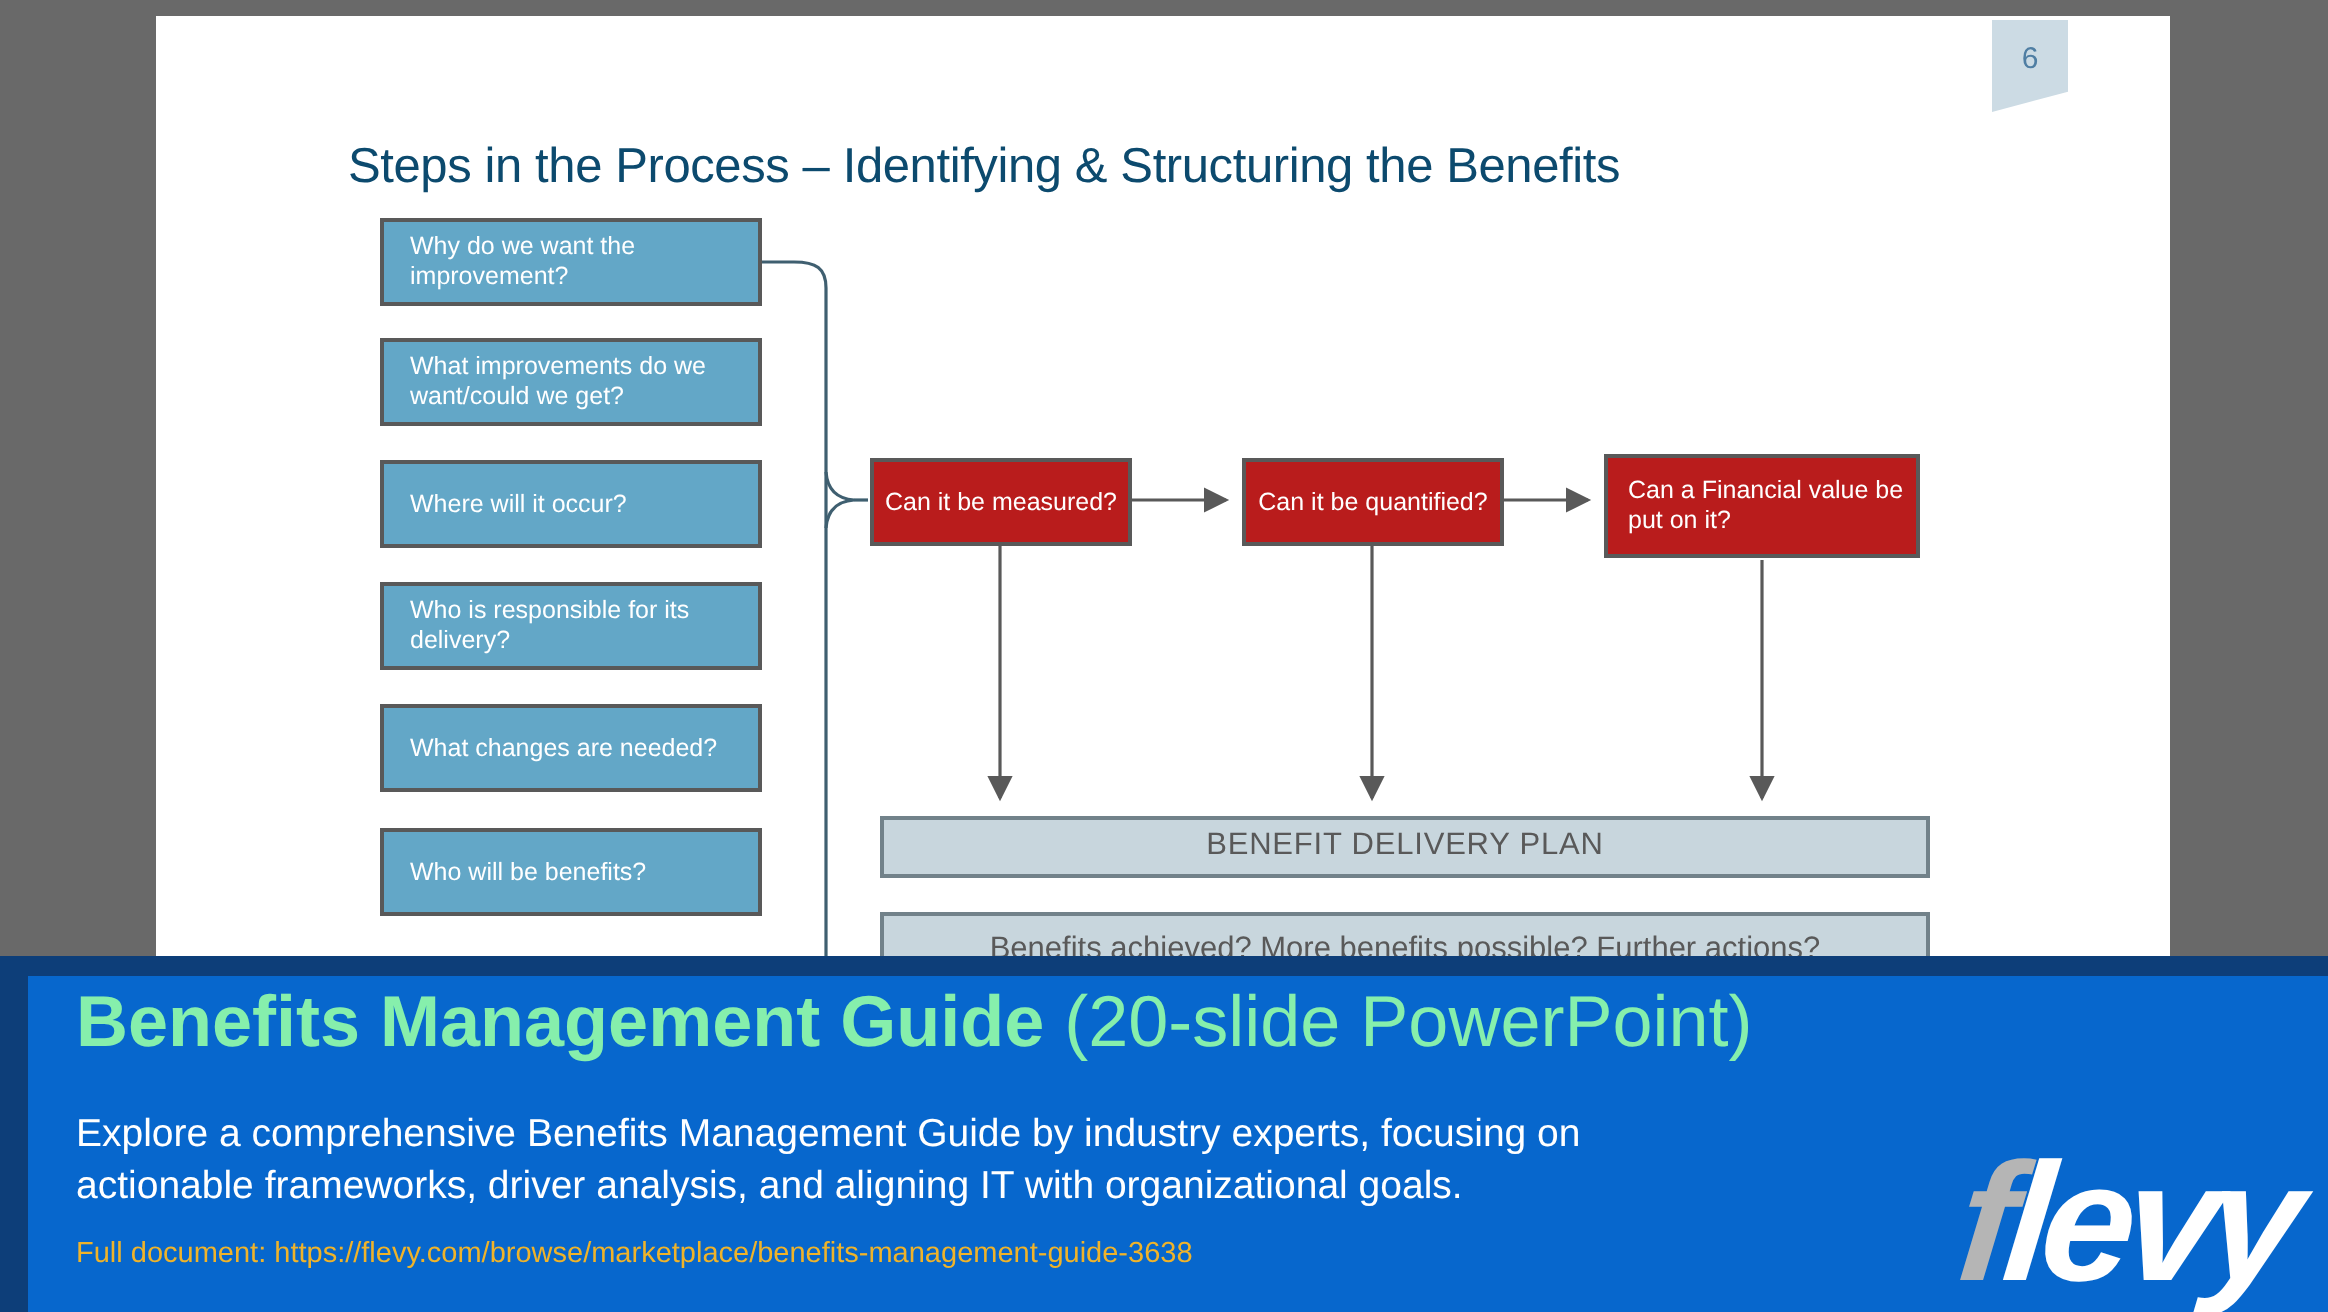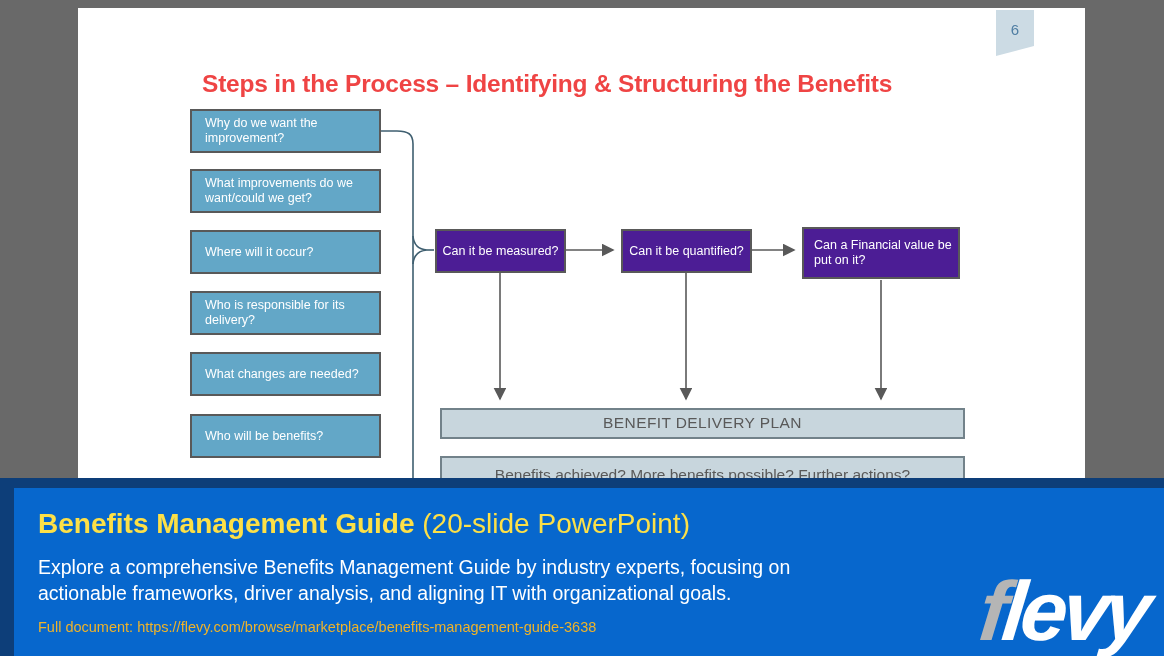--- a/index.html
+++ b/index.html
@@ -16,33 +16,33 @@
   .page-tab{
     position:absolute;left:918px;top:2px;width:38px;height:46px;
     background:#ccdbe4;
     clip-path:polygon(0 0,100% 0,100% 78%,0 100%);
     color:#4f7ea3;font-size:15px;
     display:flex;align-items:center;justify-content:center;
     padding-bottom:8px;box-sizing:border-box;
   }
   .slide-title{
     position:absolute;left:96px;top:62px;width:880px;
-    font-size:24.5px;font-weight:bold;color:#ef4444;
-    letter-spacing:-0.2px;white-space:nowrap;margin-left:28px;
+    font-size:24.5px;font-weight:normal;color:#0c4a6e;
+    letter-spacing:-0.2px;white-space:nowrap;
   }
   .qbox{
     position:absolute;left:112px;width:191px;height:44px;
     background:#63a7c7;border:2px solid #595959;box-sizing:border-box;
     color:#ffffff;font-size:12.5px;line-height:15px;
     display:flex;align-items:center;
     padding:2px 8px 2px 13px;
   }
   .q1{top:101px}.q2{top:161px}.q3{top:222px}.q4{top:283px}.q5{top:344px}.q6{top:406px}
   .mbox{
-    position:absolute;background:#4c1d95;border:2px solid #595959;
+    position:absolute;background:#b91c1c;border:2px solid #595959;
     box-sizing:border-box;color:#ffffff;font-size:12.5px;line-height:15px;
   }
   .m1{left:357px;top:221px;width:131px;height:44px;display:flex;align-items:center;justify-content:center;text-align:center;}
   .m2{left:543px;top:221px;width:131px;height:44px;display:flex;align-items:center;justify-content:center;text-align:center;}
   .m3{left:724px;top:219px;width:158px;height:52px;display:flex;align-items:center;padding:2px 4px 2px 10px;}
   .bar{
     position:absolute;left:362px;width:525px;
     background:#c8d6dd;border:2px solid #72828a;box-sizing:border-box;
     color:#595959;text-align:center;
   }
@@ -52,21 +52,21 @@
   
   .banner{
     position:absolute;left:0;top:478px;width:1164px;height:178px;
     background:#0d3e79;z-index:10;
   }
   .banner-inner{
     position:absolute;left:14px;top:10px;right:0;bottom:0;
     background:#0767cd;
   }
   .banner-title{
-    position:absolute;left:24px;top:20px;color:#fde047;font-size:28px;
+    position:absolute;left:24px;top:2px;color:#86efac;font-size:36px;
     white-space:nowrap;
   }
   .banner-title .t-bold{font-weight:bold;}
   .banner-desc{
     position:absolute;left:24px;top:66px;color:#ffffff;
     font-size:19.5px;line-height:26px;
   }
   .banner-link{
     position:absolute;left:24px;top:131px;color:#efb32a;
     font-size:14.5px;text-decoration:none;cursor:pointer;

